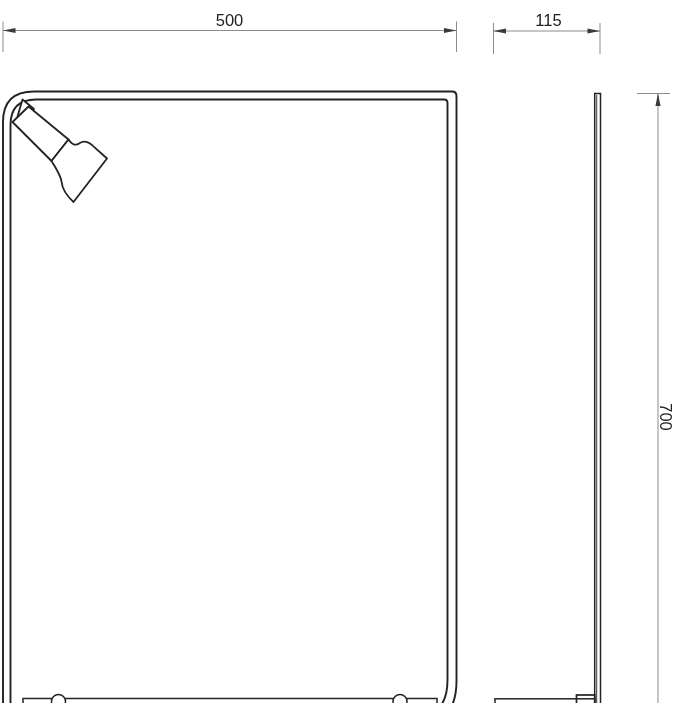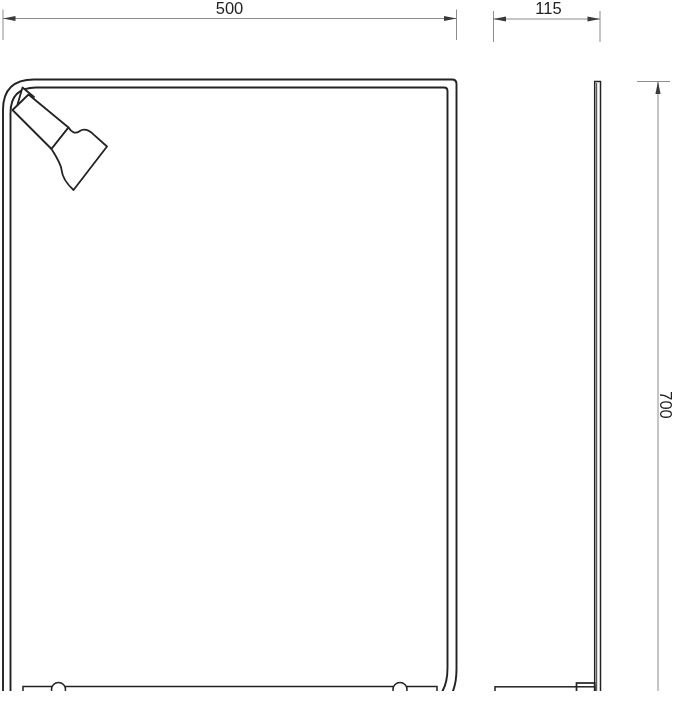--- a/index.html
+++ b/index.html
@@ -3,21 +3,21 @@
 <meta charset="utf-8">
 <style>
   :root{
     --background:#ffffff;
     --object-line:#232323;
     --dimension-line:#8c8c8c;
     --arrow-fill:#3a3a3a;
     --text:#222222;
   }
   html,body{margin:0;padding:0;background:var(--background);}
-  .canvas{width:678px;height:691px;background:var(--background);position:relative;overflow:hidden;}
+  .canvas{width:678px;height:691px;background:var(--background);position:relative;overflow:hidden;margin-top:12px;}
   svg{display:block;}
   .obj{fill:none;stroke:var(--object-line);stroke-width:1.9;stroke-linejoin:round;stroke-linecap:round;}
   .objw{fill:var(--background);stroke:var(--object-line);stroke-width:1.8;stroke-linejoin:round;stroke-linecap:round;}
   .objw-thin{fill:var(--background);stroke:var(--object-line);stroke-width:1.5;stroke-linejoin:miter;}
   .obj-open{fill:none;stroke:var(--object-line);stroke-width:1.7;stroke-linejoin:miter;}
   .obj-hair{fill:none;stroke:var(--object-line);stroke-width:0.9;}
   .dim{fill:none;stroke:var(--dimension-line);stroke-width:1;}
   .arr{fill:var(--arrow-fill);stroke:none;}
   .lbl{fill:var(--text);font-family:"Liberation Sans","DejaVu Sans",sans-serif;font-size:16.5px;text-anchor:middle;}
 </style>

